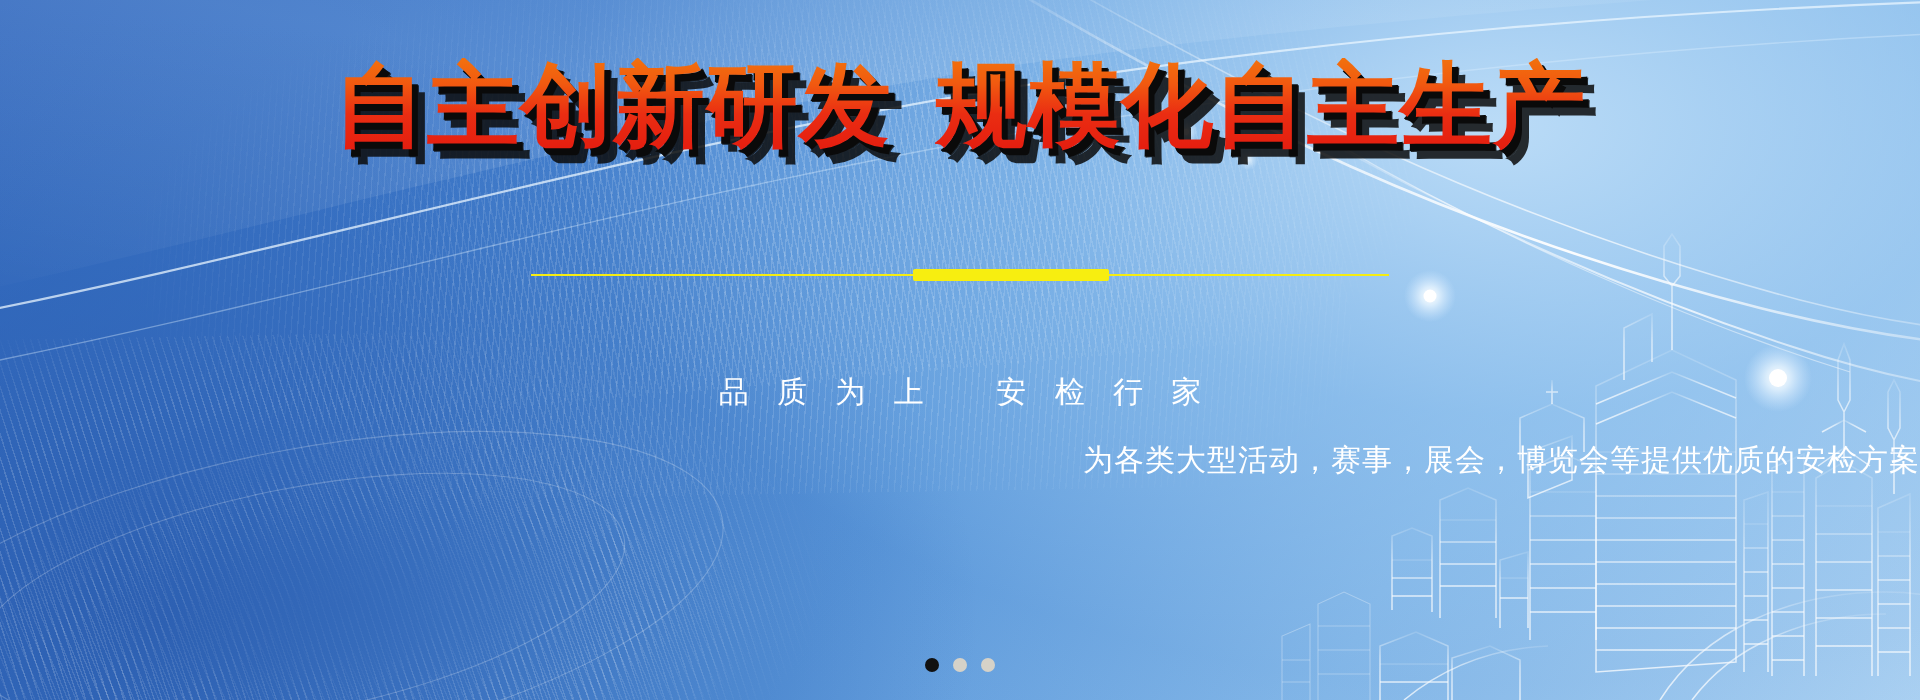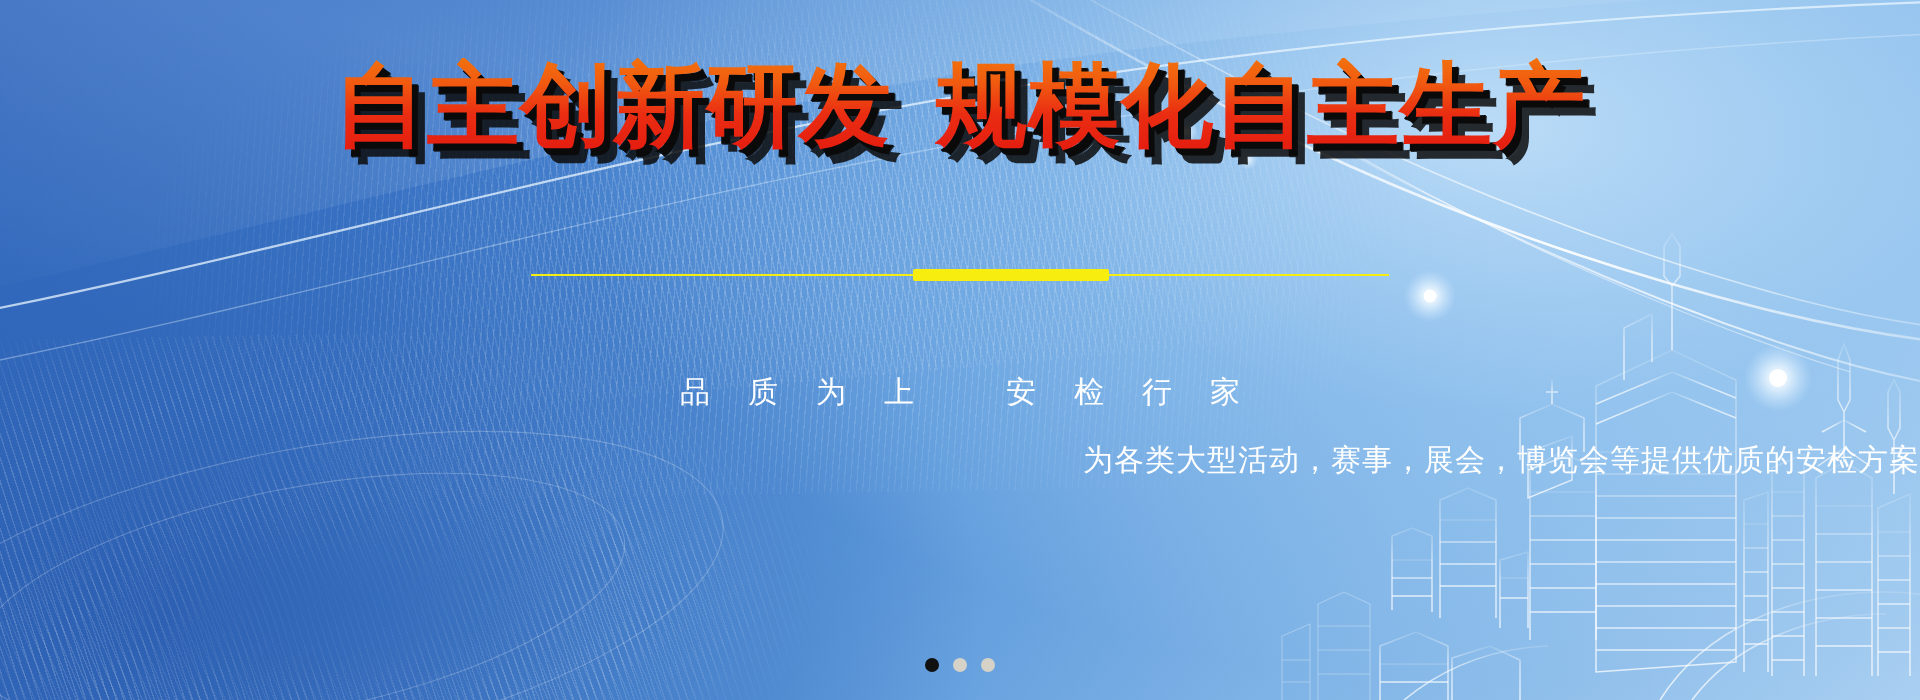--- a/index.html
+++ b/index.html
@@ -182,21 +182,21 @@
     position: absolute;
     left: 0;
     right: 0;
     top: 372px;
     text-align: center;
     color: #ffffff;
     font-size: 30px;
     font-weight: 500;
     letter-spacing: 10px;
     text-indent: 10px;
-    font-family: Liberation Mono, monospace;
+    font-family: Liberation Sans, sans-serif;
   }
   .sub-primary .sep {
     display: inline-block;
     width: 26px;
   }
 
   .sub-secondary {
     position: absolute;
     left: 0;
     right: 0;

